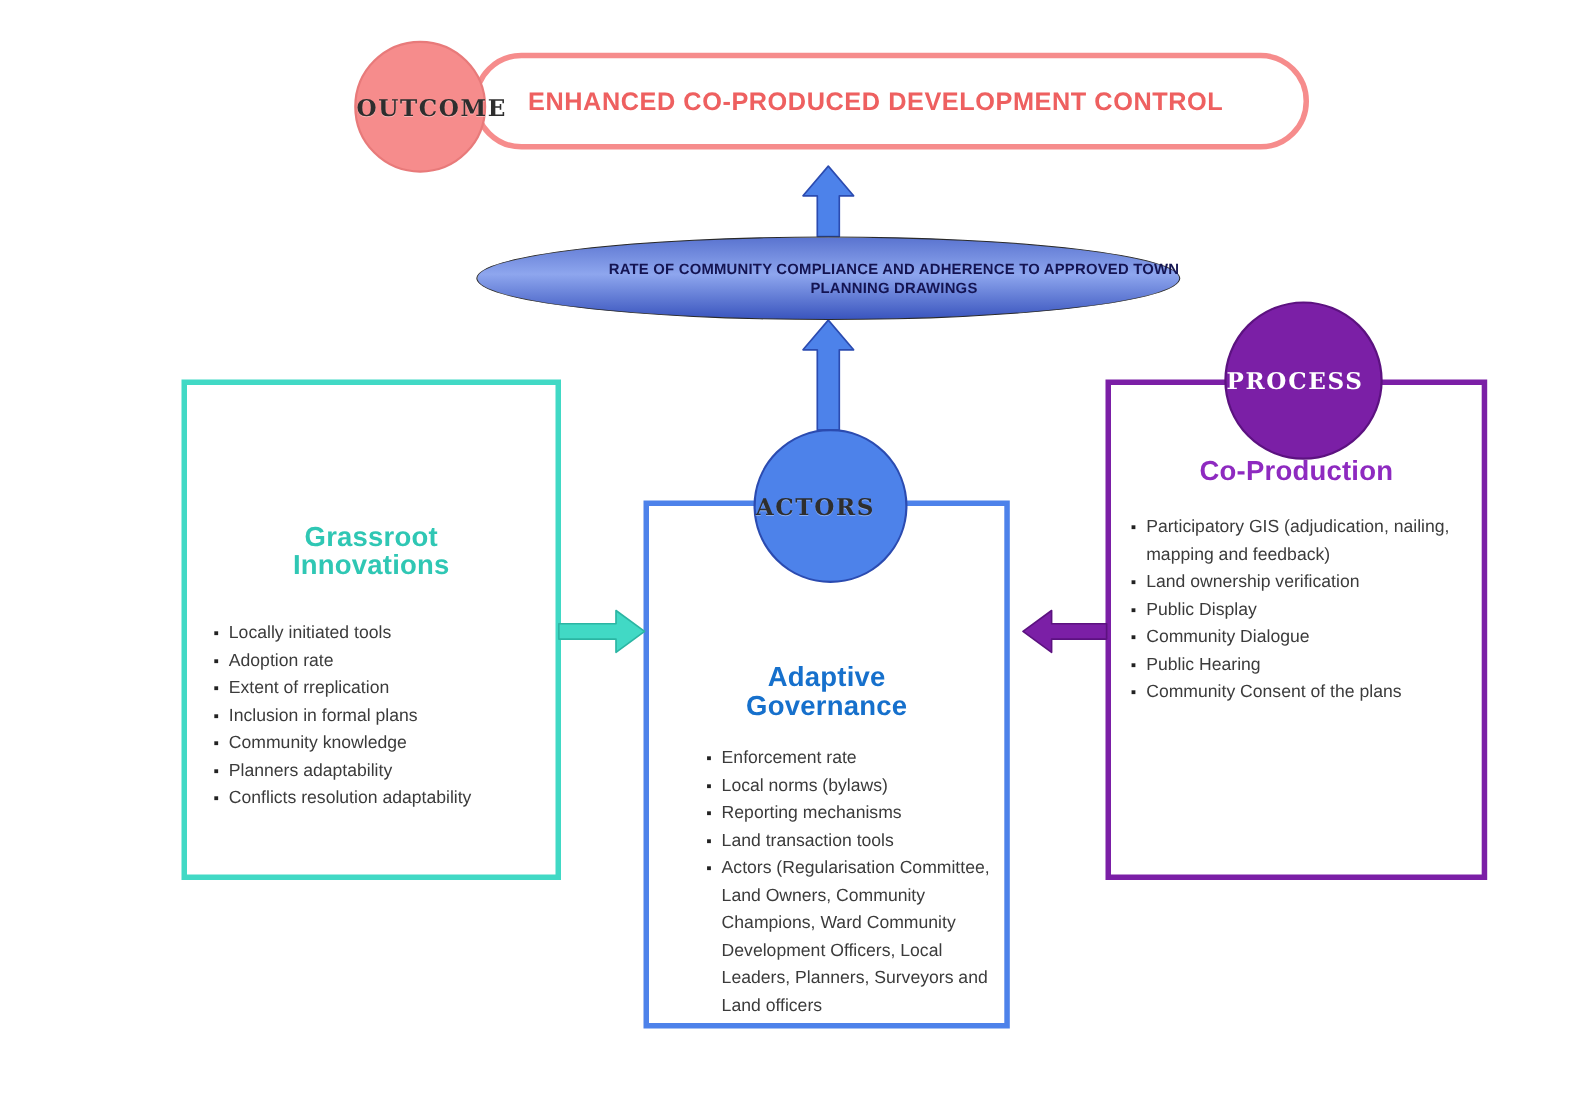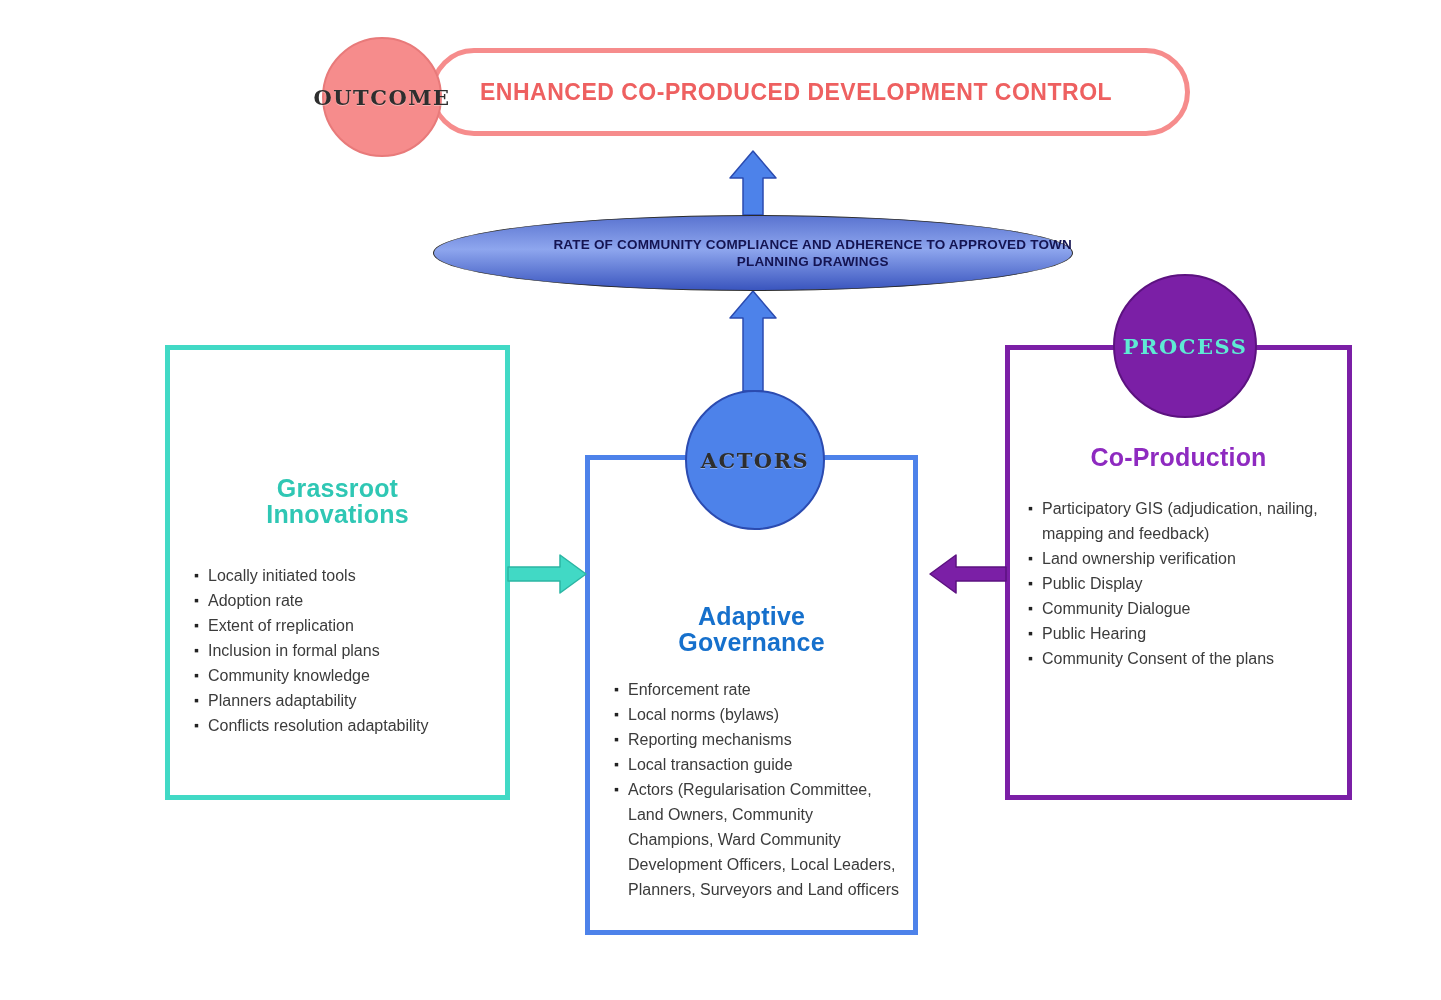--- a/index.html
+++ b/index.html
@@ -15,35 +15,35 @@
     display:flex; align-items:center; z-index:2; box-sizing:border-box;
   }
   .pill-text {
     padding-left:45px; font-size:23px; font-weight:bold; letter-spacing:0.5px;
     color:var(--salmon-text);
   }
 
   
   .badge {
     position:absolute; border-radius:50%; display:flex; align-items:center;
-    justify-content:center; z-index:5; box-sizing:border-box;
+    justify-content:flex-start; z-index:5; box-sizing:border-box;
   }
   .badge-text {
     font-family:"DejaVu Serif", serif; font-weight:700; letter-spacing:1.5px;
     font-size:21px; color:#2e2e2e; text-shadow:0 1px 0 rgba(255,255,255,0.35);
   }
   .badge-outcome { left:322px; top:37px; width:120px; height:120px;
     background:var(--salmon); border:2px solid var(--salmon-dark); }
   .badge-input   { left:261px; top:280px; width:144px; height:144px;
     background:var(--teal); border:2px solid var(--teal-dark); }
   .badge-actors  { left:685px; top:390px; width:140px; height:140px;
     background:var(--blue); border:2px solid var(--blue-dark); }
   .badge-process { left:1113px; top:274px; width:144px; height:144px;
     background:var(--purple); border:2px solid var(--purple-dark); }
-  .badge-process .badge-text { color:#5eead4; text-shadow:none; }
+  .badge-process .badge-text { color:#ffffff; text-shadow:none; }
 
   
   .ellipse {
     position:absolute; left:433px; top:215px; width:640px; height:76px;
     border-radius:50%; border:1px solid #2a2a2a; z-index:4; box-sizing:border-box;
     background:linear-gradient(180deg, var(--ellipse-top) 0%, var(--ellipse-mid) 45%, var(--ellipse-bottom) 100%);
     display:flex; align-items:center; justify-content:flex-end;
   }
   .ellipse-text {
     font-size:13.5px; font-weight:bold; line-height:17px; text-align:center;
@@ -68,28 +68,28 @@
   .panel-input   { left:165px;  top:345px; width:345px; height:455px; border:5px solid var(--teal); }
   .panel-actors  { left:585px;  top:455px; width:333px; height:480px; border:5px solid var(--blue); }
   .panel-process { left:1005px; top:345px; width:347px; height:455px; border:5px solid var(--purple); }
 
   .panel-title {
     font-size:25px; font-weight:bold; text-align:center; line-height:26px;
     white-space:pre-line; letter-spacing:0.2px;
   }
   .panel-input   .panel-title { margin-top:125px; color:var(--teal-text); }
   .panel-actors  .panel-title { margin-top:143px; color:var(--blue-text); }
-  .panel-process .panel-title { margin-top:94px; color:var(--purple-text); }
+  .panel-process .panel-title { margin-top:65px; color:var(--purple-text); }
 
   .panel-list {
     list-style:none; margin:0; padding:0 12px 0 24px;
     font-size:16px; line-height:25px; color:var(--body-text);
   }
   .panel-input   .panel-list { margin-top:36px; }
-  .panel-actors  .panel-list { margin-top:22px; }
+  .panel-actors  .panel-list { margin-top:22px;margin-left:28px; }
   .panel-process .panel-list { margin-top:26px; padding-left:18px; }
   .panel-list li { position:relative; padding-left:14px; }
   .panel-list li::before {
     content:"▪"; position:absolute; left:0; top:0; font-size:14px; color:#222;
   }
 </style>
 </head>
 <body>
 
 <div class="canvas">
@@ -128,21 +128,21 @@
       </ul>
   </div>
 
   <div class="panel panel-actors">
     <div class="panel-title">Adaptive
 Governance</div>
     <ul class="panel-list">
         <li>Enforcement rate</li>
         <li>Local norms (bylaws)</li>
         <li>Reporting mechanisms</li>
-        <li>Local transaction guide</li>
+        <li>Land transaction tools</li>
         <li>Actors (Regularisation Committee, Land Owners, Community Champions, Ward Community Development Officers, Local Leaders, Planners, Surveyors and Land officers</li>
       </ul>
   </div>
   <div class="badge badge-actors">
     <span class="badge-text">ACTORS</span>
   </div>
 
   <div class="panel panel-process">
     <div class="panel-title">Co-Production</div>
     <ul class="panel-list">

